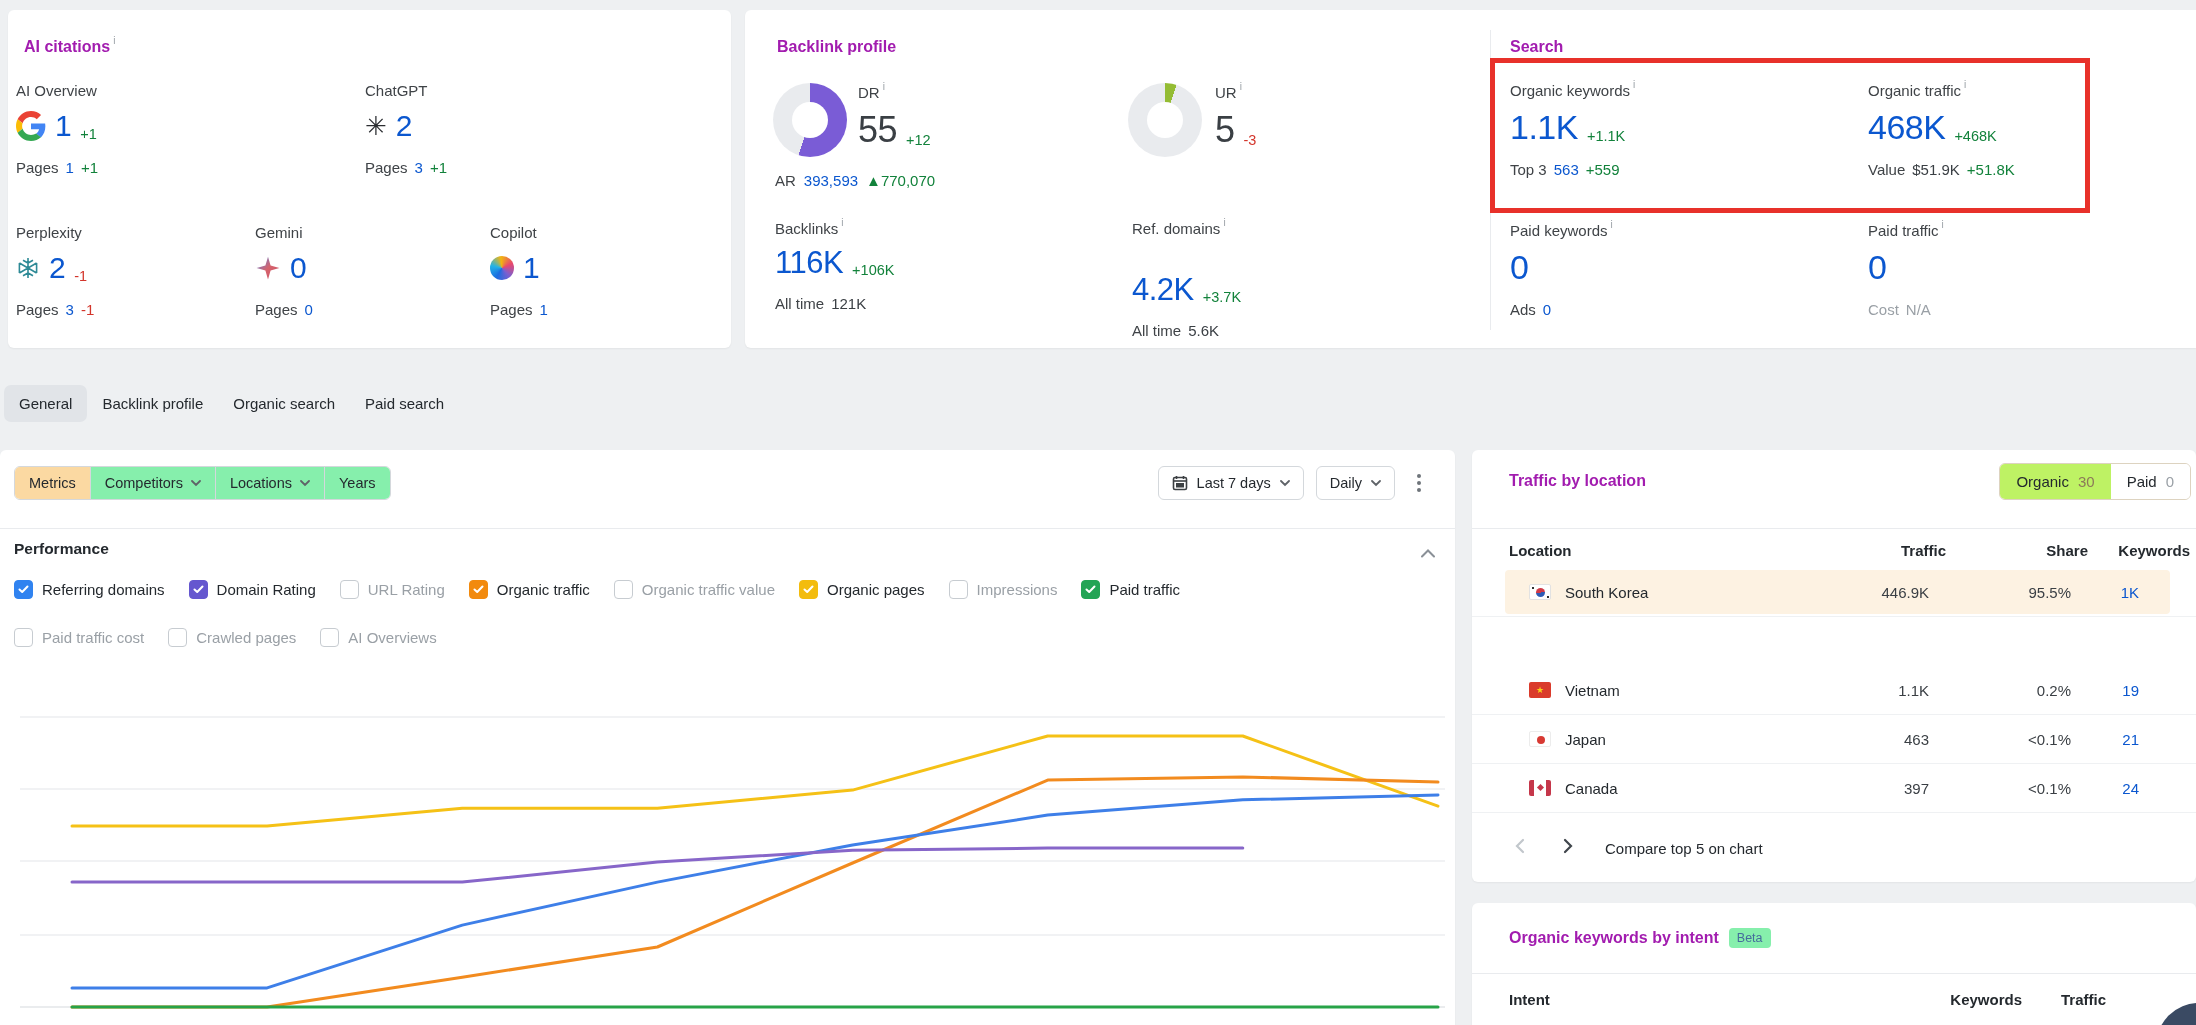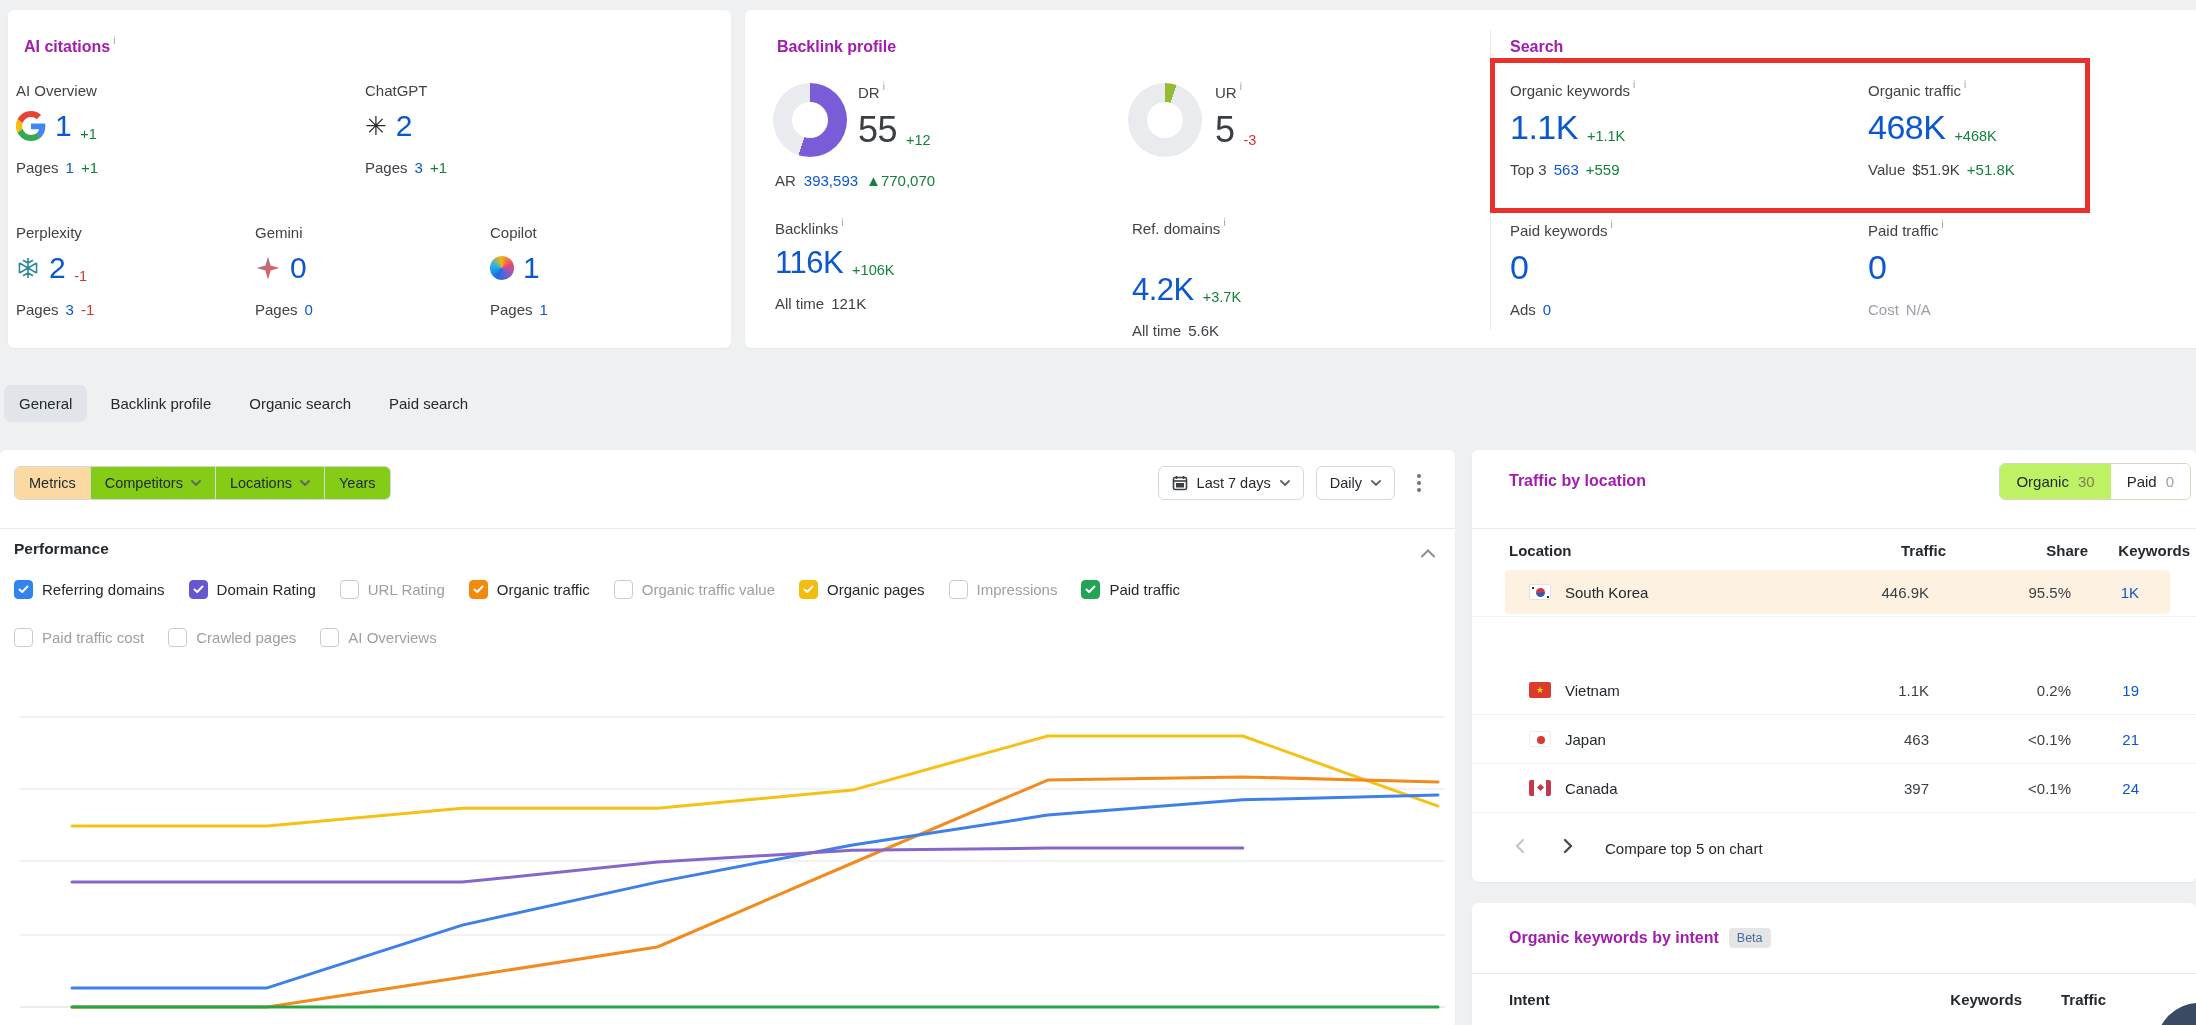--- a/index.html
+++ b/index.html
@@ -42,29 +42,29 @@
   #dr-donut { background:conic-gradient(#7a5cd6 0 55%, #e9ebee 0); }
   #ur-donut { background:conic-gradient(#94bc33 0 5%, #e9ebee 0); }
   .big-num { font-size:36px; color:#3a3f44; letter-spacing:-.5px; }
   .big-blue { font-size:31px; color:#0b57cf; letter-spacing:-.5px; }
   .sub-line { font-size:15px; display:flex; gap:8px; align-items:baseline; }
 
   .vdivider { position:absolute; left:745px; top:20px; width:1px; height:300px; background:#e9ebee; }
   #red-box { position:absolute; left:745px; top:48px; width:600px; height:155px; border:5px solid #e8312a; pointer-events:none; z-index:5; }
 
   
-  #tabs { position:absolute; left:4px; top:385px; display:flex; gap:8px; align-items:center; }
+  #tabs { position:absolute; left:4px; top:385px; display:flex; gap:0; align-items:center; }
   .tab { font-size:15px; color:#24292e; padding:10px 15px; border-radius:7px; cursor:pointer; white-space:nowrap; }
   .tab.active { background:#e1e4e8; }
 
   
   #card-main { left:0; top:450px; width:1455px; height:600px; border-radius:6px 6px 0 0; }
   #toolbar { position:absolute; left:14px; top:16px; right:24px; display:flex; align-items:center; }
   .seg-group { display:flex; border:1px solid #d4d8dc; border-radius:6px; overflow:hidden; background:#fff; }
-  .seg { display:flex; align-items:center; gap:8px; padding:8px 14px; font-size:14.5px; color:#24292e; border-right:1px solid #d4d8dc; cursor:pointer; background:#84cc16; }
+  .seg { display:flex; align-items:center; gap:8px; padding:8px 14px; font-size:14.5px; color:#24292e; border-right:1px solid #d4d8dc; cursor:pointer; background:#86efac; }
   .seg:last-child { border-right:none; }
   .seg.active { background:#fbd9a2; }
   .right-controls { margin-left:auto; display:flex; align-items:center; gap:12px; }
   .btn { display:flex; align-items:center; gap:9px; padding:8px 13px; font-size:14.5px; border:1px solid #d4d8dc; border-radius:6px; background:#fff; cursor:pointer; }
   .kebab { display:flex; flex-direction:column; gap:3px; padding:6px 10px; cursor:pointer; }
   .kebab i { width:4px; height:4px; border-radius:50%; background:#6e747a; }
   #toolbar-divider { position:absolute; left:0; top:78px; width:100%; height:1px; background:#e9ebee; }
   #perf-title { position:absolute; left:14px; top:90px; font-size:15.5px; font-weight:700; }
   #perf-collapse { position:absolute; right:20px; top:94px; cursor:pointer; }
 
@@ -108,21 +108,21 @@
   .flag-ca { background:#fff; }
   .flag-ca::before { content:""; position:absolute; left:0; top:0; width:5px; height:100%; background:#c5374a; box-shadow:17px 0 0 #c5374a; }
   .flag-ca::after { content:""; position:absolute; left:9px; top:5px; width:5px; height:5px; background:#c5374a; transform:rotate(45deg); }
   #loc-pagination { position:absolute; left:37px; top:382px; display:flex; align-items:center; gap:26px; }
   #loc-pagination .pg { padding:6px; cursor:pointer; }
   #compare-label { font-size:15px; color:#24292e; }
 
   
   #card-intent { left:1472px; top:903px; width:724px; height:160px; border-radius:6px 6px 0 0; }
   #intent-title-row { position:absolute; left:37px; top:25px; display:flex; align-items:center; gap:10px; }
-  .beta-badge { background:#e5e5e5; color:#456c9c; font-size:12.5px; padding:3px 8px; border-radius:4px; }
+  .beta-badge { background:#86efac; color:#456c9c; font-size:12.5px; padding:3px 8px; border-radius:4px; }
   #intent-divider { position:absolute; left:0; top:70px; width:100%; height:1px; background:#e9ebee; }
   #intent-header { position:absolute; left:0; top:80px; width:100%; display:grid; grid-template-columns:393px 120px 84px; padding:0 90px 0 37px; font-size:15px; font-weight:700; height:32px; align-items:center; }
   #intent-header .r { text-align:right; }
 
   #chat-bubble { position:absolute; left:2156px; top:1003px; width:86px; height:86px; border-radius:50%; background:#3a4a63; cursor:pointer; }
 </style>
 </head>
 <body>
 
 <div class="card" id="card-ai">

